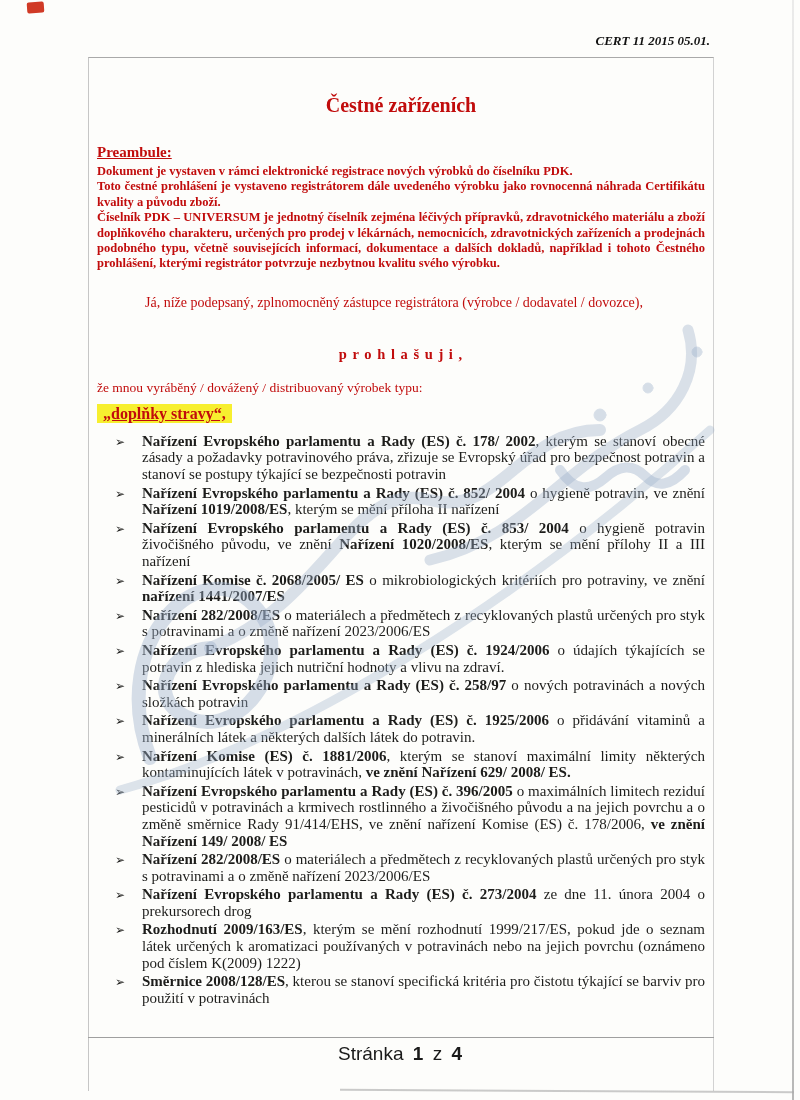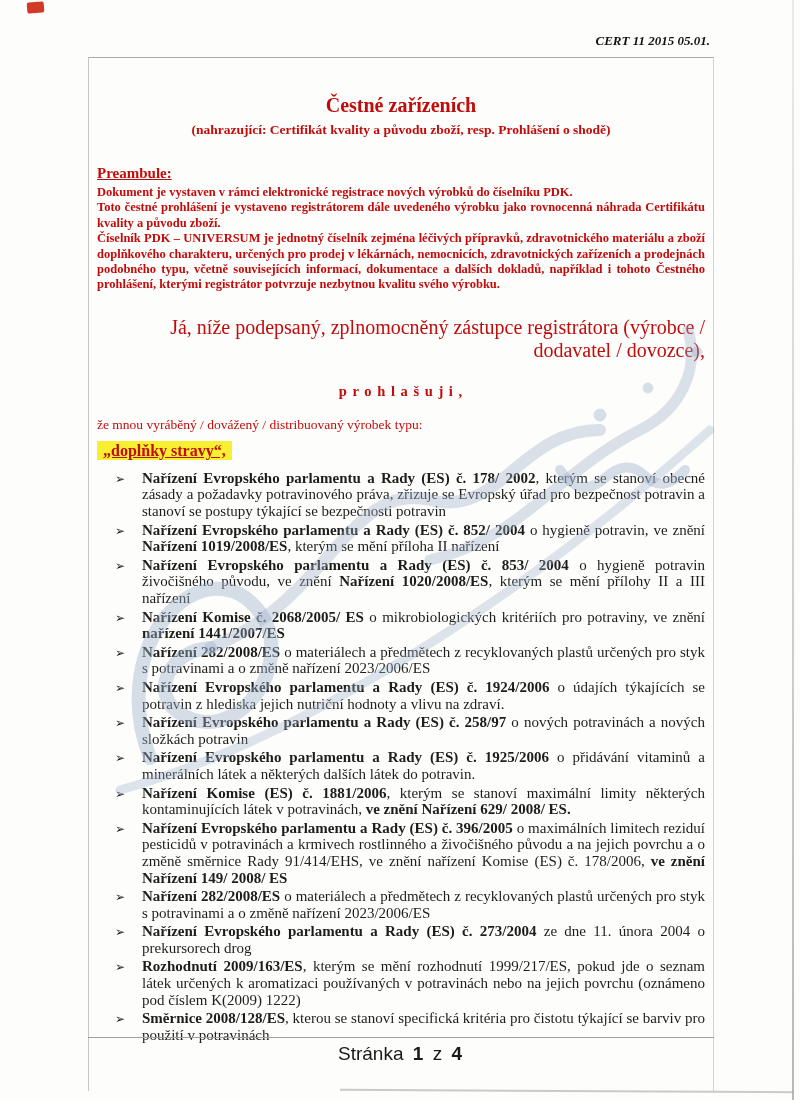--- a/index.html
+++ b/index.html
@@ -27,22 +27,22 @@
   .frame{
     position:absolute;left:88px;top:57px;width:626px;height:1034px;
     box-sizing:border-box;
     border-top:1px solid #a9a9a9;border-left:1px solid #c6c6c6;border-right:1px solid #d2d2d2;
   }
   .content{padding:0 8px;}
   .title{margin:36px 0 0;text-align:center;color:var(--red);font-size:20px;font-weight:bold;}
   .subtitle{margin-top:5px;text-align:center;color:var(--red);font-weight:bold;font-size:13.5px;}
   .preamble-heading{margin:27px 0 3px;color:var(--red);font-weight:bold;font-size:15px;text-decoration:underline;}
   .preamble p{margin:0;color:var(--red);font-weight:bold;font-size:12.5px;line-height:15.4px;text-align:justify;}
-  .decl-intro{margin-top:23px;padding-left:48px;color:var(--red);font-size:20px;text-align:right;}
-  .decl-word{margin-top:21px;text-align:center;color:var(--red);font-weight:bold;font-size:14.5px;letter-spacing:1px;}
+  .decl-intro{margin-top:23px;padding-left:48px;color:var(--red);font-size:14px;}
+  .decl-word{margin-top:35px;text-align:center;color:var(--red);font-weight:bold;font-size:14.5px;letter-spacing:1px;}
   .product-intro{margin-top:17px;color:var(--red);font-size:13.5px;}
   .product-type{margin-top:9px;text-align:left;}
   .product-type .hl{background:var(--yellow);color:var(--red);font-weight:bold;font-size:16px;
     text-decoration:underline;padding:1px 6px;}
   .req-intro{margin-top:12px;font-size:14px;color:var(--ink);}
   ul.req-list{list-style:none;margin:10px 0 0;padding:0 0 0 18px;}
   ul.req-list li{position:relative;padding-left:27px;margin-bottom:2px;
     font-size:15px;line-height:16.6px;text-align:justify;color:var(--ink);}
   ul.req-list li .bullet{position:absolute;left:0;top:1px;font-size:12px;}
   ul.req-list li b{font-weight:bold;}
@@ -59,21 +59,20 @@
 <div class="page">
 
   <div class="corner-mark"></div>
 
   <div class="header-ref">CERT 11 2015 05.01.</div>
 
   <div class="frame">
     <div class="content">
 
       <h1 class="title">Čestné zařízeních</h1>
-      <div class="subtitle">(nahrazující: Certifikát kvality a původu zboží, resp. Prohlášení o shodě)</div>
 
       <div class="preamble">
         <div class="preamble-heading">Preambule:</div>
         <p>Dokument je vystaven v rámci elektronické registrace nových výrobků do číselníku PDK.</p>
         <p>Toto čestné prohlášení je vystaveno registrátorem dále uvedeného výrobku jako rovnocenná náhrada Certifikátu kvality a původu zboží.</p>
         <p>Číselník PDK – UNIVERSUM je jednotný číselník zejména léčivých přípravků, zdravotnického materiálu a zboží doplňkového charakteru, určených pro prodej v lékárnách, nemocnicích, zdravotnických zařízeních a prodejnách podobného typu, včetně souvisejících informací, dokumentace a dalších dokladů, například i tohoto Čestného prohlášení, kterými registrátor potvrzuje nezbytnou kvalitu svého výrobku.</p>
       </div>
 
       <div class="decl-intro">Já, níže podepsaný, zplnomocněný zástupce registrátora (výrobce / dodavatel / dovozce),</div>
       <div class="decl-word">p r o h l a š u j i ,</div>

